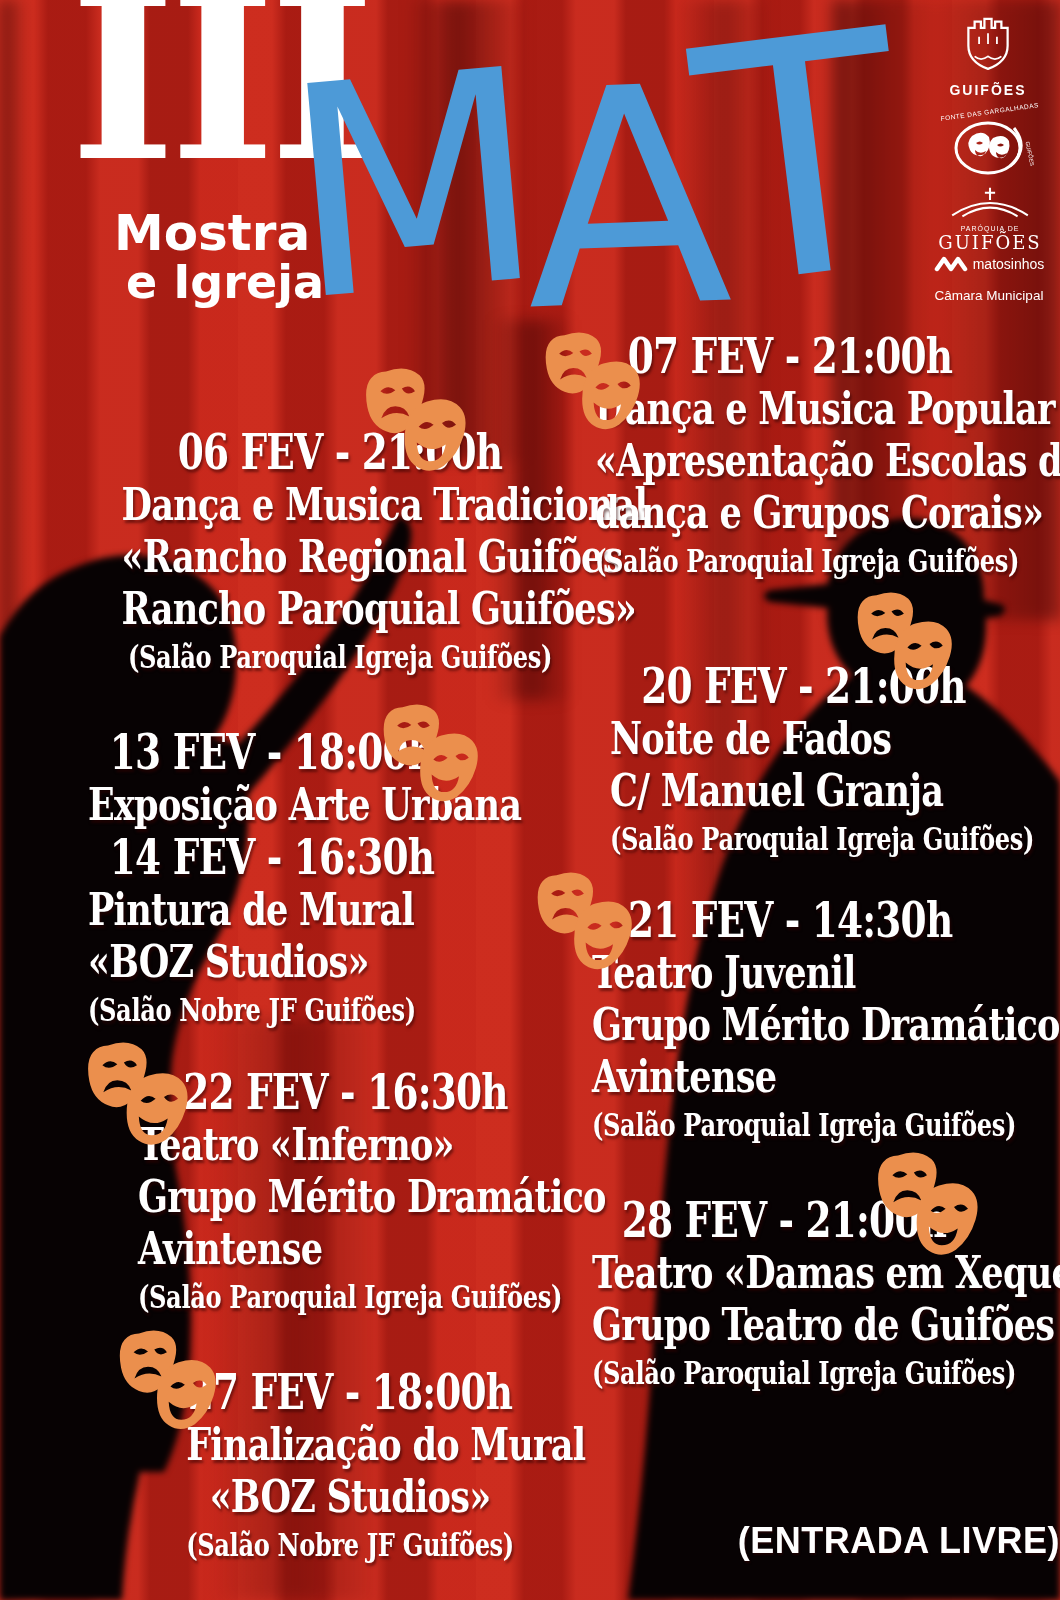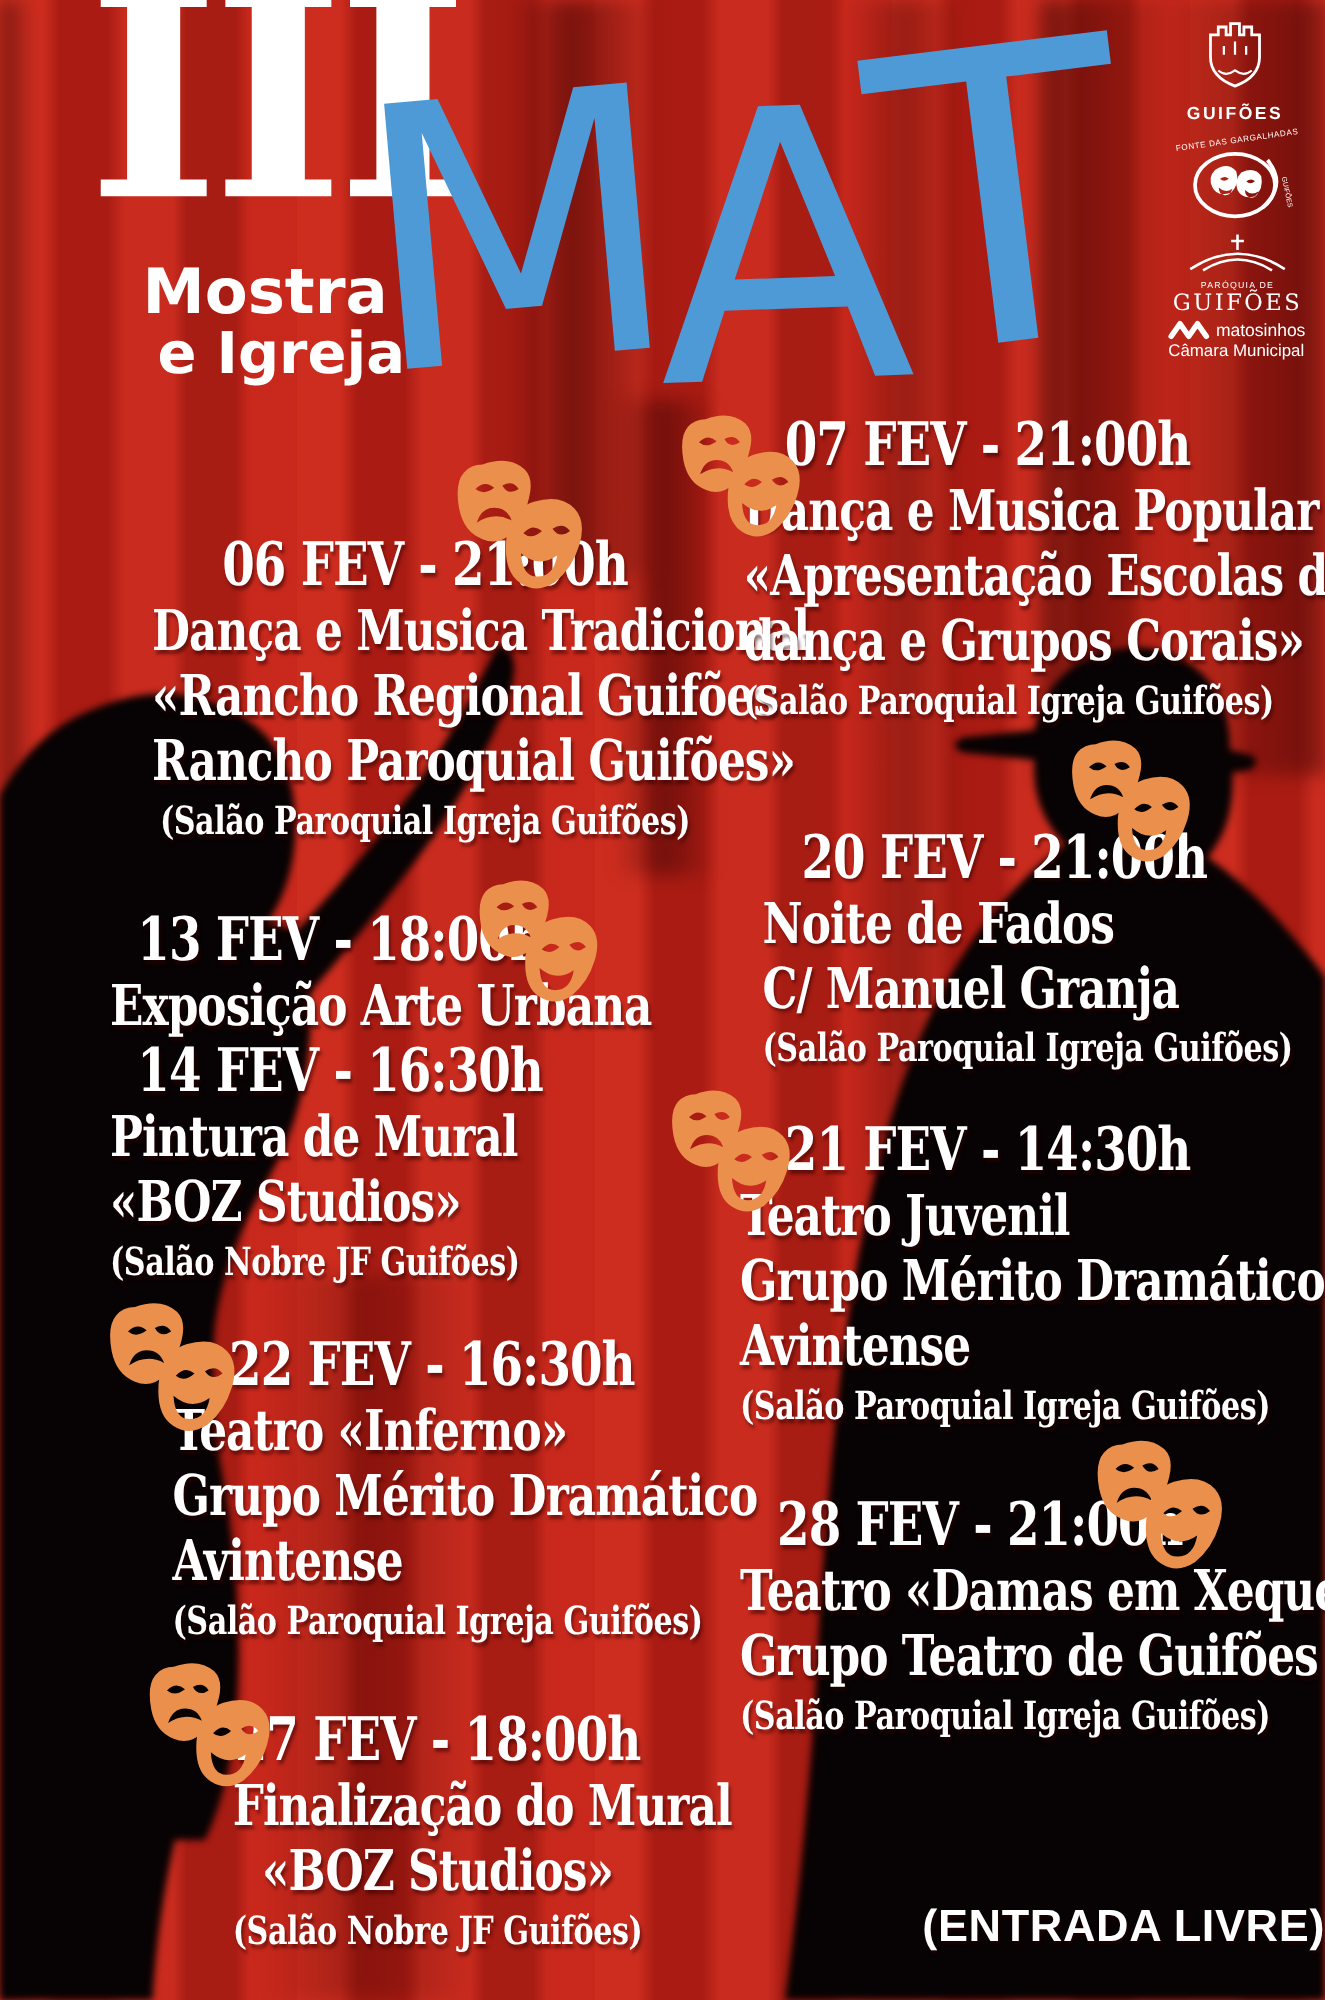--- a/index.html
+++ b/index.html
@@ -39,21 +39,21 @@
   .logo{position:absolute;text-align:center;}
   .logo-crest{left:28px;top:4px;width:80px;}
   .crest-label{font-family:"Liberation Sans",sans-serif;font-weight:bold;font-size:14px;letter-spacing:2px;margin-top:2px;}
   .logo-garg{left:18px;top:96px;width:104px;}
   .logo-parish{left:18px;top:178px;width:104px;}
   .parish-small{font-family:"Liberation Sans",sans-serif;font-size:7px;letter-spacing:1px;margin-top:1px;}
   .parish-label{font-family:"DejaVu Serif",serif;font-size:18px;letter-spacing:2px;}
   .logo-mato{left:0px;top:250px;width:138px;}
   .mato-row{display:flex;align-items:center;justify-content:center;gap:5px;}
   .mato-name{font-family:"Liberation Sans",sans-serif;font-weight:normal;font-size:14px;}
-  .mato-sub{font-family:"Liberation Sans",sans-serif;font-size:13.5px;margin-top:1px;}
+  .mato-sub{font-family:"Liberation Sans",sans-serif;font-size:13.5px;margin-top:16px;}
   
   .event{position:absolute;color:#fff;}
   .row{font-weight:bold;color:#fff;white-space:nowrap;
     text-shadow:2px 3px 3px rgba(50,0,0,.55);letter-spacing:-1px;
     transform:scaleX(.78);transform-origin:0 50%;}
   .centered .row{transform-origin:50% 50%;}
   .centered{text-align:center;}
   .r-date{font-size:48px;line-height:53px;}
   .r-title{font-size:45px;line-height:52px;}
   .r-venue{font-size:31px;line-height:44px;letter-spacing:-0.5px;}

